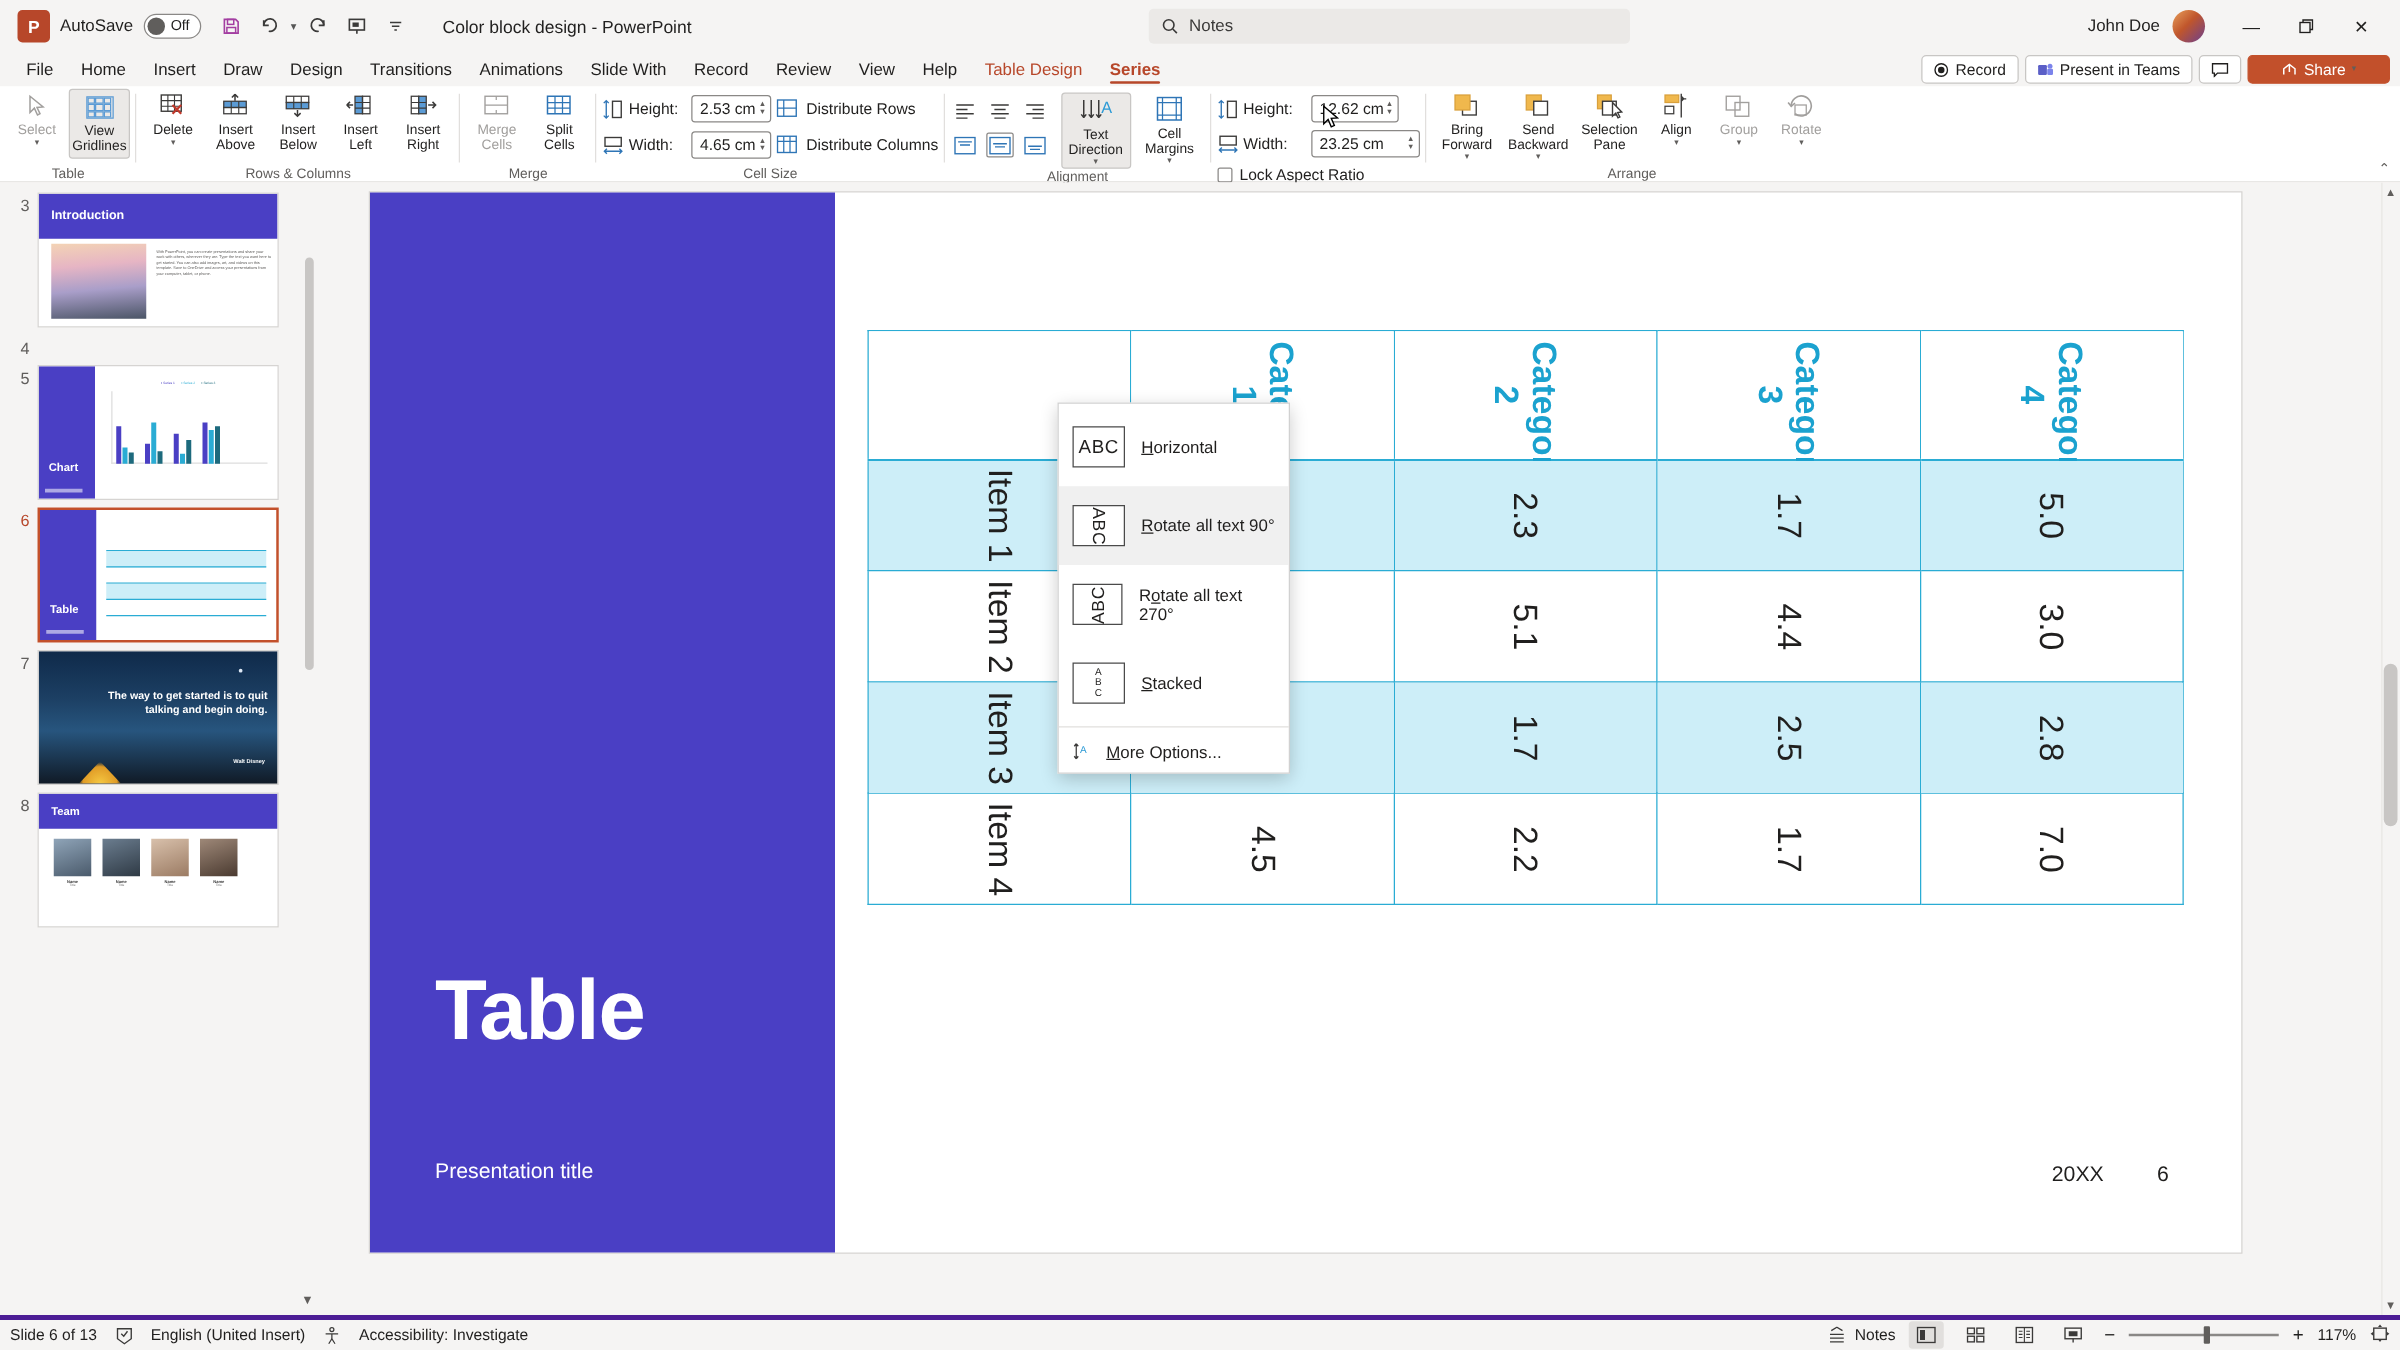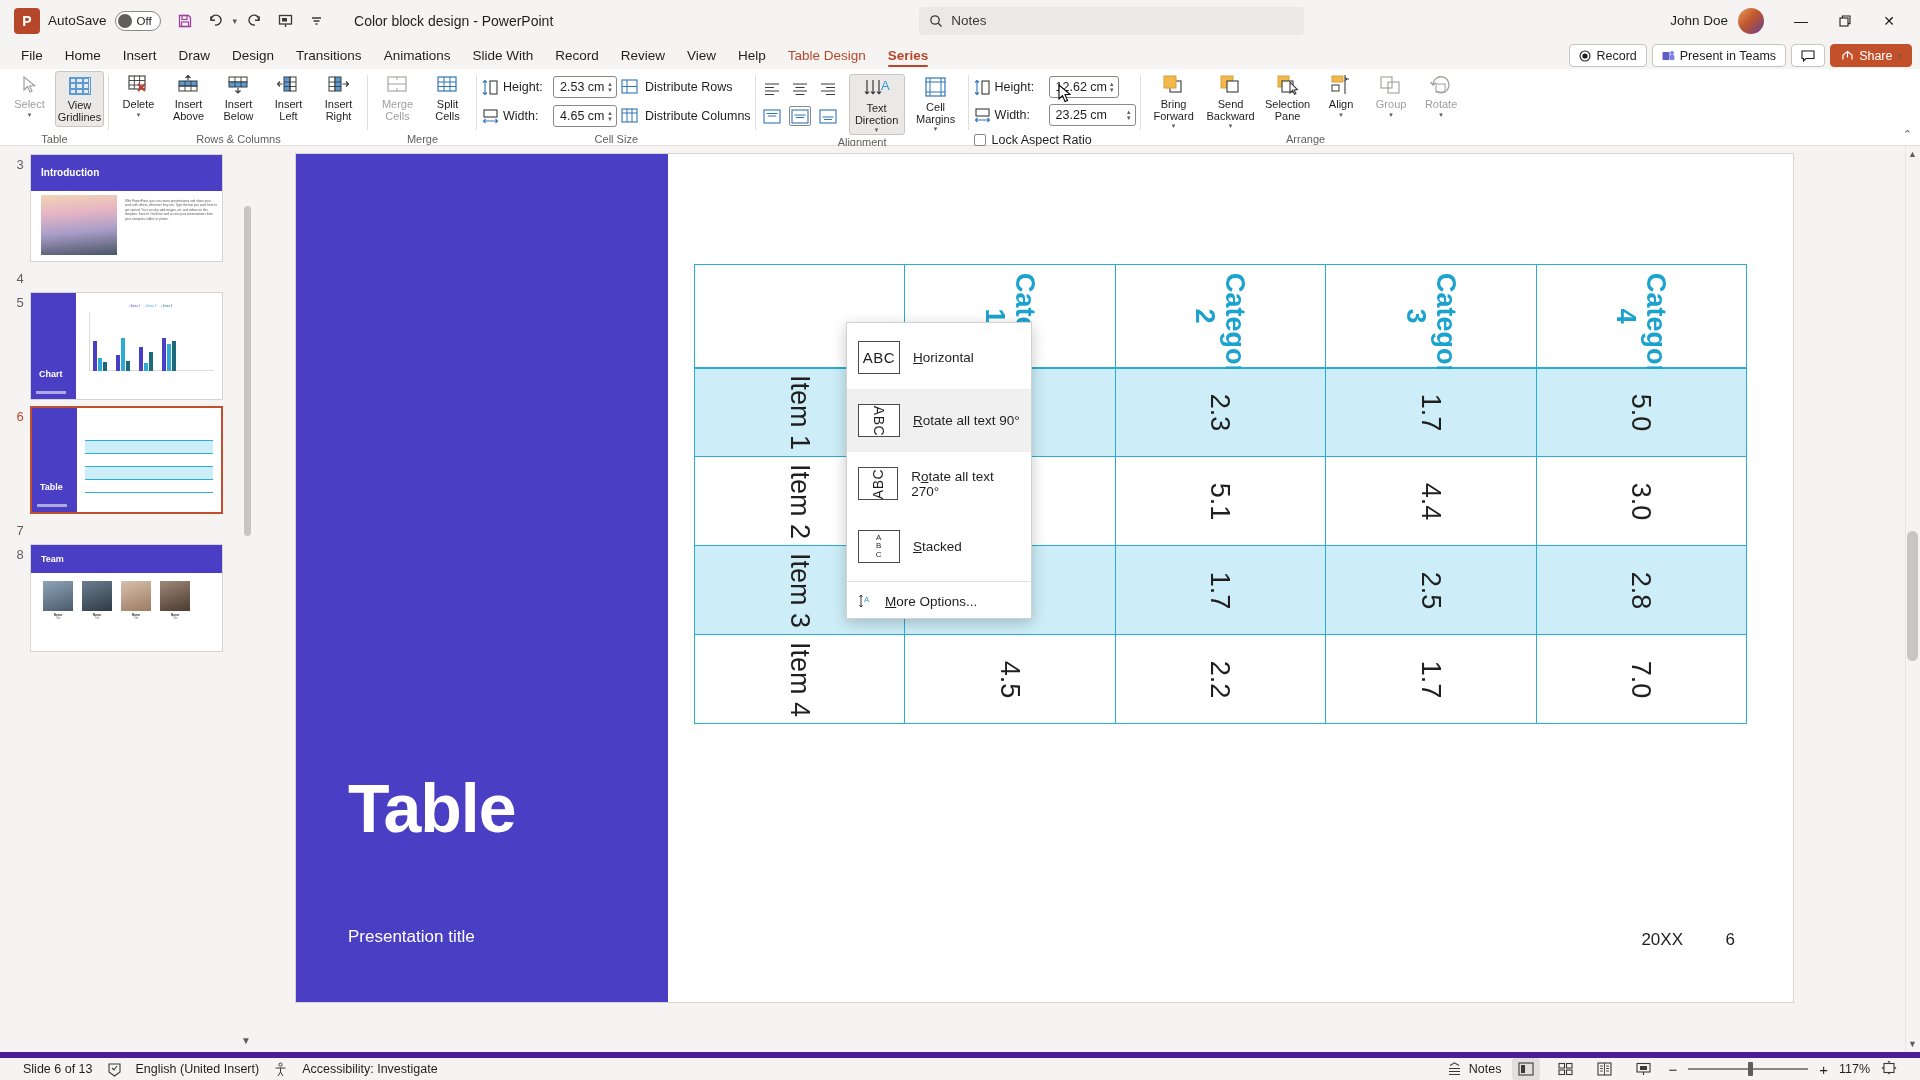--- a/index.html
+++ b/index.html
@@ -32,21 +32,21 @@
   .wbtn { width:42px; height:34px; display:flex; align-items:center; justify-content:center; font-size:14px; color:#201f1e; }
 
   
   .tabsbar { height:28px; background:#f5f4f3; display:flex; align-items:flex-end; padding-left:10px; position:relative; flex:0 0 28px; }
   .tab { font-size:13.5px; padding:3px 11px 6px; color:#201f1e; position:relative; white-space:nowrap; }
   .tab.ctx { color:#b7472a; }
   .tab.active { color:#b7472a; font-weight:600; }
   .tab.active::after { content:""; position:absolute; left:11px; right:11px; bottom:2px; height:2.5px; background:#b7472a; border-radius:2px; }
   .tb-right2 { position:absolute; right:8px; bottom:2px; display:flex; gap:5px; align-items:center; }
   .pill { height:23px; border:1px solid #c8c6c4; border-radius:4px; background:#fff; display:flex; align-items:center; gap:5px; padding:0 9px; font-size:12.5px; }
-  .pill.share { background:#c2502b; color:#fff; border-color:#c2502b; padding:0 10px; }
+  .pill.share { background:#c2502b; color:#fff; border-color:#c2502b; padding:0 26px; }
 
   
   .ribbon { height:77px; background:#fff; border-bottom:1px solid #e1dfdd; display:flex; align-items:stretch; position:relative; flex:0 0 77px; }
   .group { display:flex; flex-direction:column; align-items:center; justify-content:flex-start; position:relative; padding:2px 5px 0; height:77px; }
   .group::after { content:""; position:absolute; right:0; top:6px; bottom:16px; width:1px; background:#e1dfdd; }
   .group.nodiv::after { display:none; }
   .grow { display:flex; align-items:flex-start; gap:1px; flex:1; }
   .glabel { font-size:11px; color:#605e5c; height:14px; line-height:14px; }
   .bigbtn { width:49px; min-height:56px; display:flex; flex-direction:column; align-items:center; justify-content:flex-start; padding-top:3px; border-radius:3px; font-size:11px; line-height:11.5px; text-align:center; color:#201f1e; }
   .bigbtn.wide { width:56px; }
@@ -125,21 +125,21 @@
   .menu-sep { height:1px; background:#e1dfdd; margin:3px 0; }
   .menu-more { display:flex; align-items:center; gap:11px; height:33px; padding:0 11px; font-size:13.5px; }
   .ul { text-decoration:underline; }
 
   
   .vscroll { position:absolute; right:0; top:0; bottom:0; width:15px; background:#f5f4f3; border-left:1px solid #e8e6e4; }
   .vs-thumb { position:absolute; right:2px; top:385px; width:11px; height:130px; background:#c8c6c4; border-radius:6px; }
   .vs-ar { position:absolute; right:3px; font-size:9px; color:#605e5c; }
 
   
-  .status { height:28px; background:#f5f4f3; border-top:6px solid #4c1d95; display:flex; align-items:center; padding:0 23px; font-size:12.5px; color:#201f1e; flex:0 0 28px; gap:14px;text-align:center; }
+  .status { height:28px; background:#f5f4f3; border-top:4px solid #4c1d95; display:flex; align-items:center; padding:0 8px; font-size:12.5px; color:#201f1e; flex:0 0 28px; gap:14px;text-align:center; }
   .st-right { margin-left:auto; display:flex; align-items:center; gap:11px; }
   .viewbtn { width:28px; height:22px; display:flex; align-items:center; justify-content:center; border-radius:3px; font-size:14px; }
   .viewbtn.on { background:#e1dfdd; }
   .zslider { width:120px; height:14px; display:flex; align-items:center; position:relative; }
   .ztrack { height:2px; background:#8a8886; width:100%; }
   .zknob { position:absolute; left:60px; width:5px; height:14px; background:#605e5c; border-radius:1px; }
   .cursor { position:absolute; left:1058px; top:52px; width:14px; height:20px; z-index:90; }
 </style>
 </head>
 <body>
@@ -681,20 +681,26 @@
             <div style="position:absolute;left:0;top:17px;right:0;height:13px;background:#cdeef8;border-bottom:.5px solid #2aacd4;"></div>
             <div style="position:absolute;left:0;top:30px;right:0;height:13px;border-bottom:.5px solid #2aacd4;"></div>
             <div style="position:absolute;left:0;top:43px;right:0;height:13px;background:#cdeef8;border-bottom:.5px solid #2aacd4;"></div>
             <div style="position:absolute;left:0;top:56px;right:0;height:13px;border-bottom:.8px solid #2aacd4;"></div>
           </div>
         </div>
       </div>
 
       <div class="thumbrow">
         <div class="thumbnum">7</div>
+        <div class="thumb img-night">
+          <div style="position:absolute;right:28px;top:14px;width:3px;height:3px;border-radius:50%;background:#dfe9f5;"></div>
+          <div style="position:absolute;left:45px;top:30px;right:8px;color:#fff;font-size:8.5px;font-weight:bold;line-height:11px;text-align:right;">The way to get started is to quit  talking and begin doing.</div>
+          <div style="position:absolute;right:10px;bottom:16px;color:#fff;font-size:4.5px;font-weight:bold;">Walt Disney</div>
+          <div style="position:absolute;left:32px;bottom:0;width:34px;height:18px;background:radial-gradient(circle at 50% 100%, #f5c842 0%, #e09b26 55%, transparent 70%);clip-path:polygon(50% 0,100% 100%,0 100%);"></div>
+        </div>
       </div>
 
       <div class="thumbrow">
         <div class="thumbnum">8</div>
         <div class="thumb">
           <div style="position:absolute;left:0;top:0;right:0;height:28px;background:#4a3fc4;"></div>
           <div class="pv-title" style="left:10px;top:9px;font-size:9px;">Team</div>
           <div style="position:absolute;left:12px;top:36px;display:flex;gap:9px;">
             <span style="display:block;width:30px;">
                 <i style="display:block;width:30px;height:30px;background:linear-gradient(160deg,#8fa4b8,#4a5a6b);"></i>

